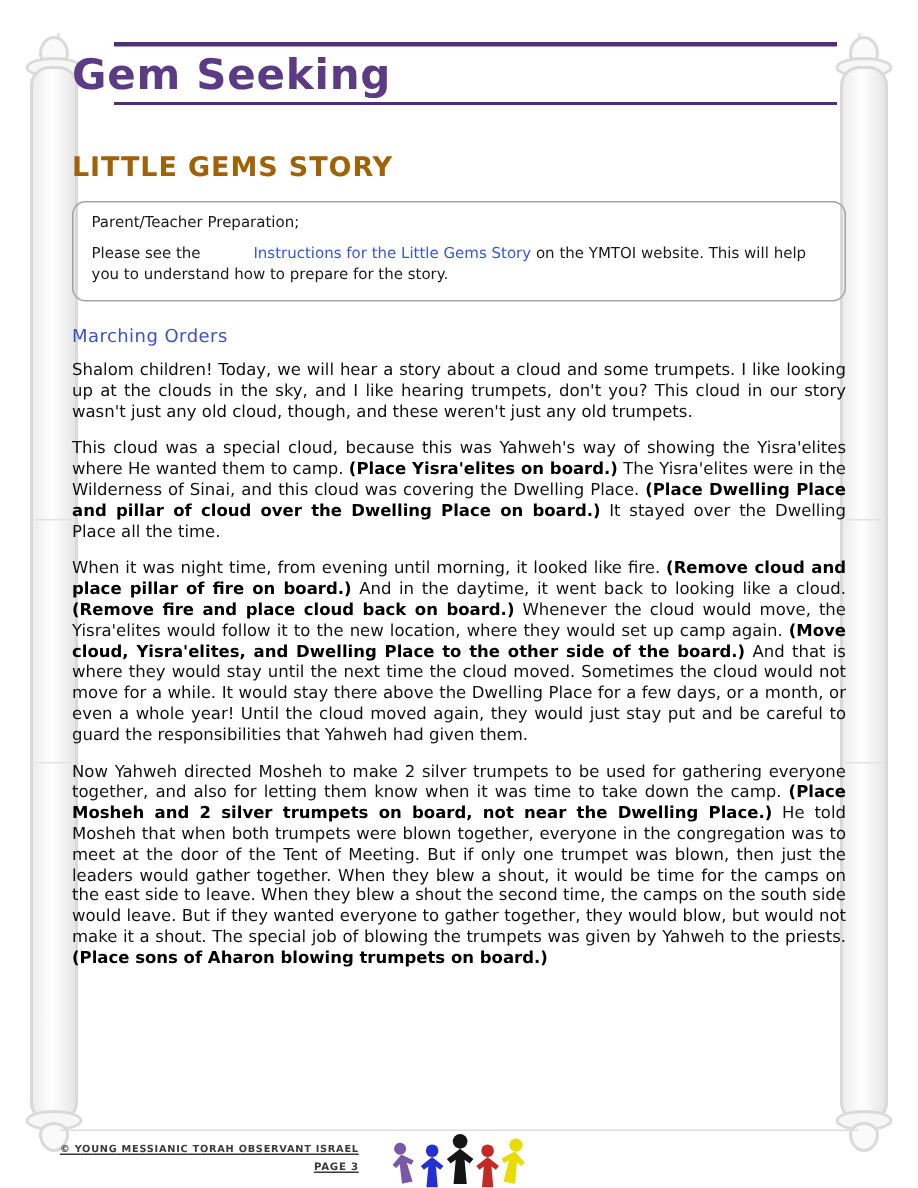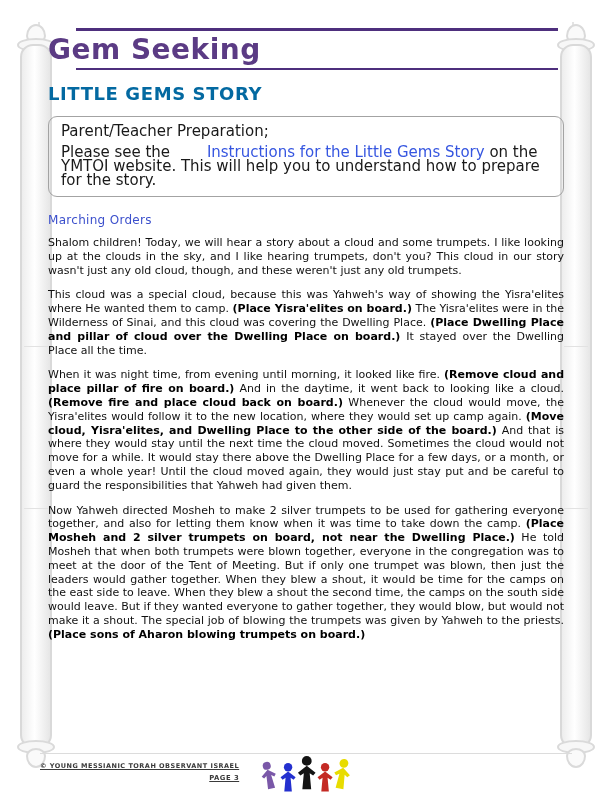--- a/index.html
+++ b/index.html
@@ -21,24 +21,24 @@
   .rod .collar.top{top:20px;} .rod .collar.bottom{bottom:20px;}
   .rod .dome{position:absolute;left:50%;width:16px;height:16px;margin-left:-10px;
              border:2px solid #dadada;border-radius:50% 50% 50% 50%/60% 60% 40% 40%;background:#fafafa;}
   .rod .dome.top{top:6px;} .rod .dome.bottom{bottom:6px;border-radius:50% 50% 50% 50%/40% 40% 60% 60%;}
 
   
   .content{position:absolute;left:48px;right:48px;top:28px;}
   .title-rule{height:2.5px;background:#4e2f7d;margin-left:28px;margin-right:6px;}
   .doc-title{margin:2px 0 1px 0;color:#5b3b84;font-size:28px;font-weight:bold;
              letter-spacing:0.5px;line-height:34px;}
-  .doc-subtitle{margin-top:13px;color:#0369a1;font-size:18px;font-weight:bold;letter-spacing:0.6px;}
+  .doc-subtitle{margin-top:31px;color:#a16207;font-size:18px;font-weight:bold;letter-spacing:0.6px;}
 
   .prep-box{margin-top:12px;border:1.5px solid #a3a3a3;border-radius:9px;
-            padding:7px 12px 9px 12px;font-size:15px;line-height:14px;color:#191919;}
+            padding:7px 12px 9px 12px;font-size:10px;line-height:14px;color:#191919;}
   .prep-heading{margin-bottom:7px;}
   .prep-link{color:#3656e0;text-decoration:none;cursor:pointer;padding-left:32px;}
 
   .section-heading{margin-top:16px;color:#3c50cc;font-size:12px;font-weight:normal;letter-spacing:0.3px;}
 
   .story{margin-top:9px;font-size:11px;line-height:13.8px;text-align:justify;color:#101010;}
   .para{margin:0;}
   .para + .para{margin-top:11px;}
   .stage-direction{font-weight:bold;color:#000;}
 

